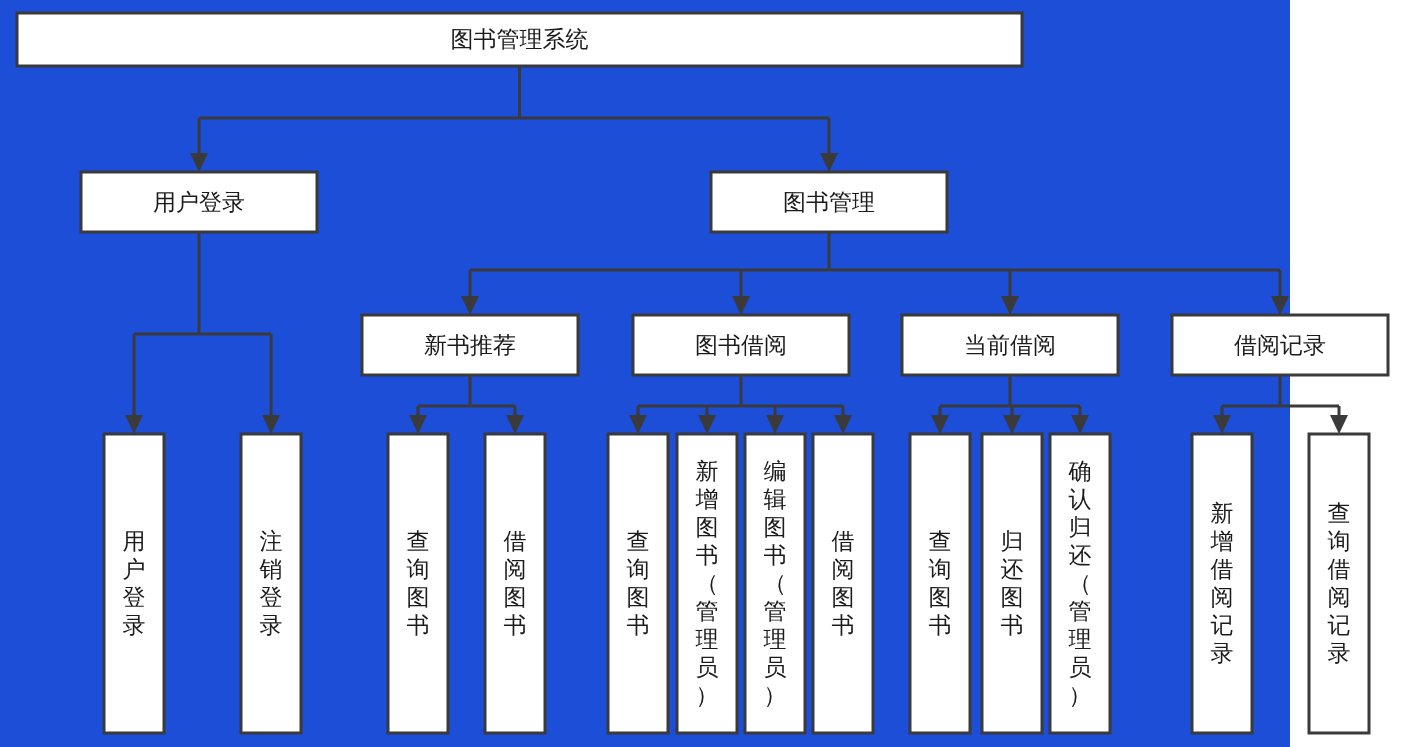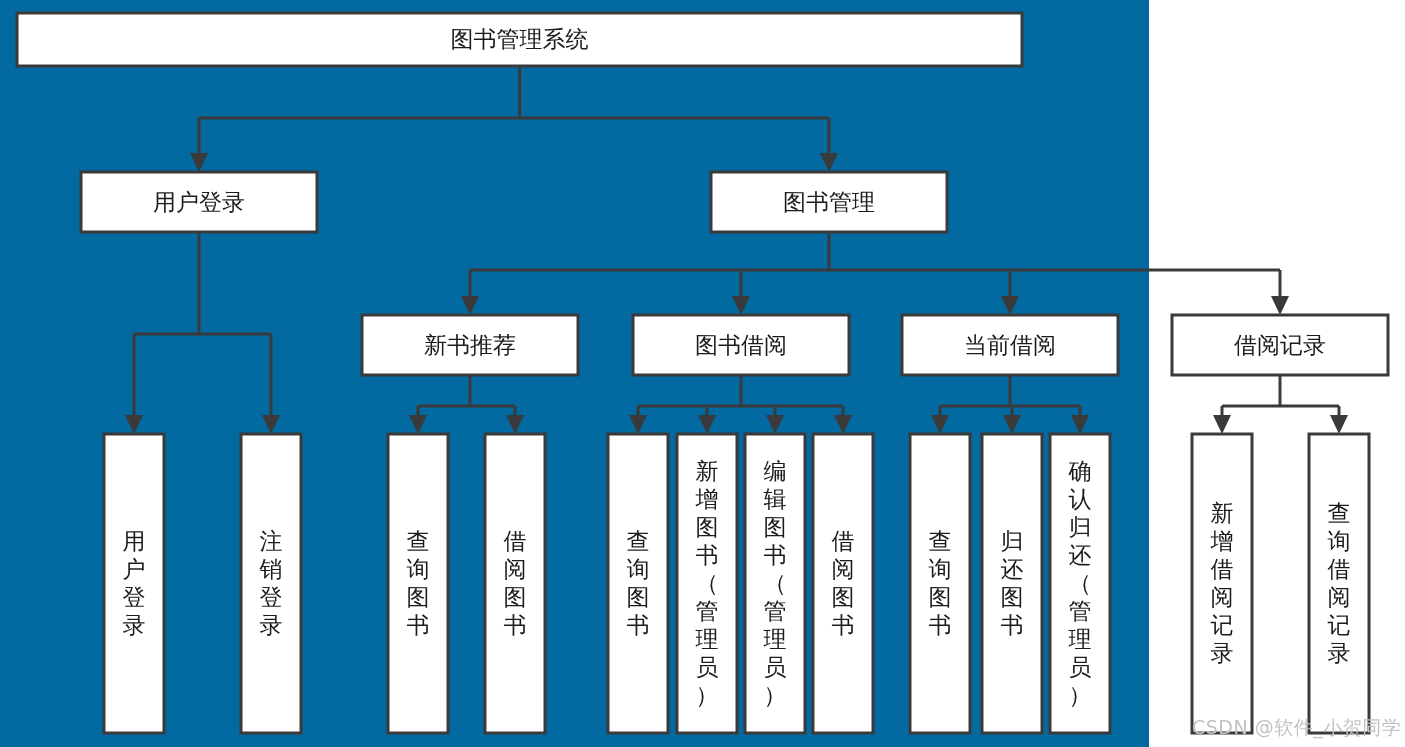--- a/index.html
+++ b/index.html
@@ -10,23 +10,23 @@
   }
   body {
     width: 1405px;
     height: 747px;
     font-family: "DejaVu Sans", "Liberation Sans", sans-serif;
     overflow: hidden;
     position: relative;
   }
   #diagram-root {
     position: relative;
-    width: 1149px;
+    width: 1290px;
     height: 747px;
-    background: #0369a1;
+    background: #1d4ed8;
   }
   svg.diagram-canvas {
     position: absolute;
     left: 0;
     top: 0;
     width: 1405px;
     height: 747px;
     display: block;
   }
   .node-box {
@@ -205,14 +205,13 @@
         <g>
           <rect x="1192" y="434" width="60" height="299" class="node-box"></rect>
           <text x="1222" class="node-label-v"><tspan x="1222" y="513.5">新</tspan><tspan x="1222" y="541.5">增</tspan><tspan x="1222" y="569.5">借</tspan><tspan x="1222" y="597.5">阅</tspan><tspan x="1222" y="625.5">记</tspan><tspan x="1222" y="653.5">录</tspan></text>
         </g>
         <g>
           <rect x="1309" y="434" width="60" height="299" class="node-box"></rect>
           <text x="1339" class="node-label-v"><tspan x="1339" y="513.5">查</tspan><tspan x="1339" y="541.5">询</tspan><tspan x="1339" y="569.5">借</tspan><tspan x="1339" y="597.5">阅</tspan><tspan x="1339" y="625.5">记</tspan><tspan x="1339" y="653.5">录</tspan></text>
         </g>
       </g>
   </svg>
-  <div class="watermark" style="left: 1192px; top: 715px;">CSDN @软件_小贺同学</div>
 </div>
 
 </body></html>

